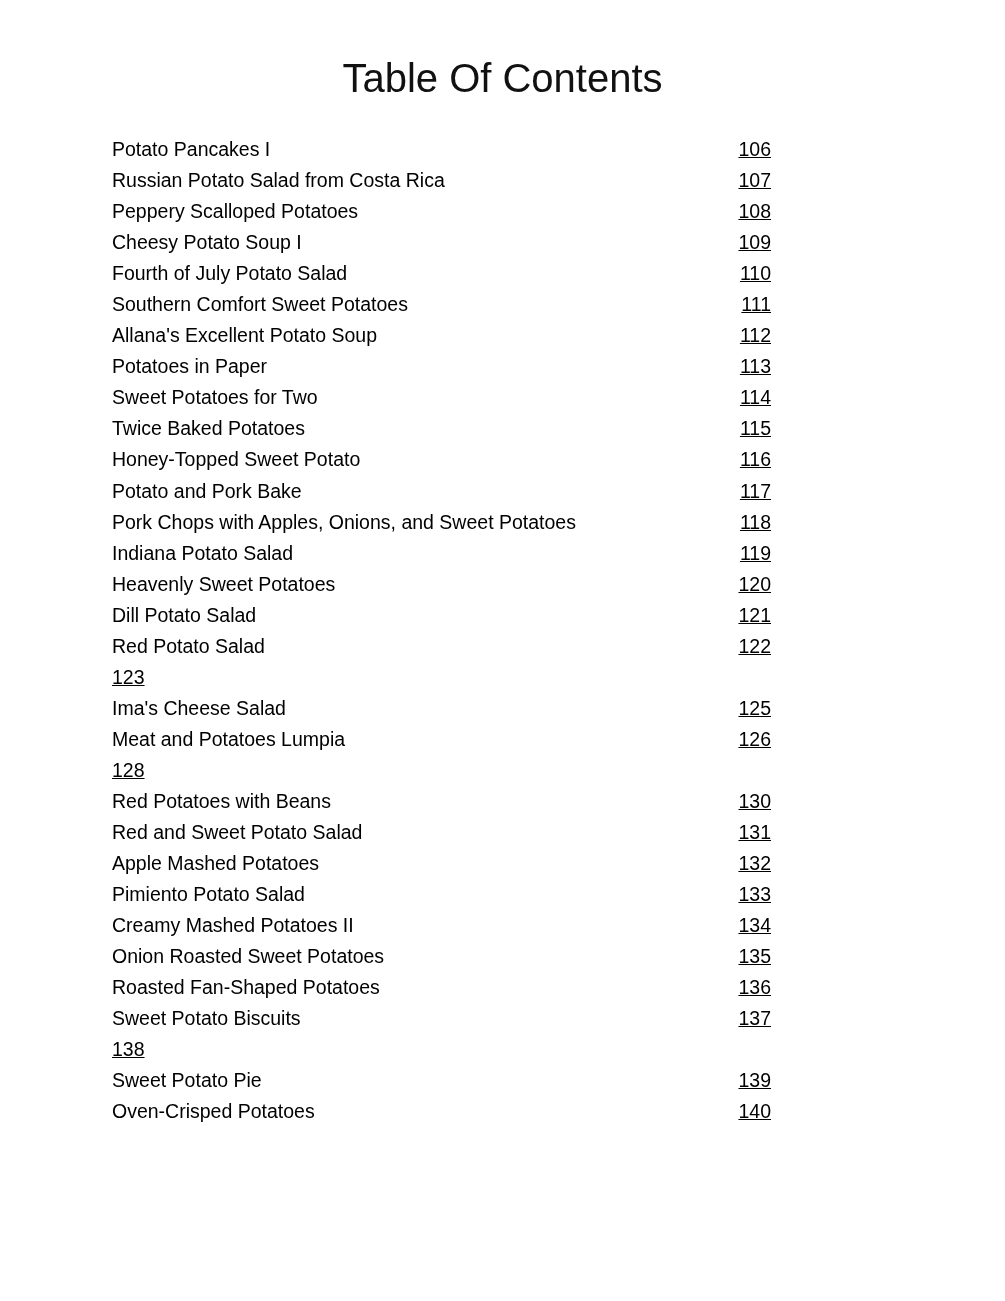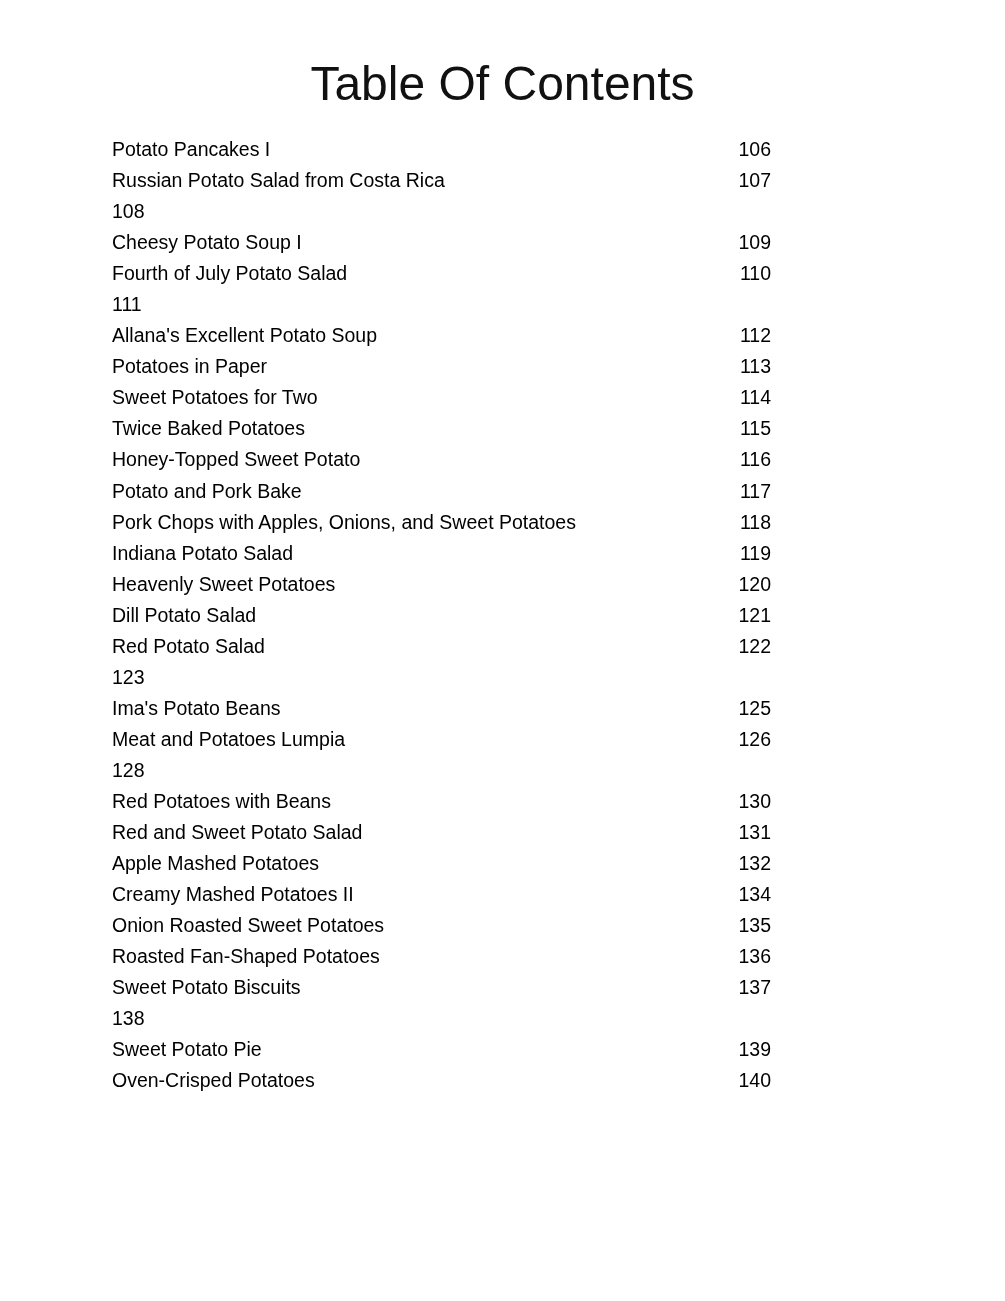--- a/index.html
+++ b/index.html
@@ -16,21 +16,21 @@
     font-family: "Liberation Sans", sans-serif;
     overflow: hidden;
   }
   .doc-title {
     position: absolute;
     top: 56px;
     left: 0;
     width: 100%;
     margin: 0;
     text-align: center;
-    font-size: 48px;
+    font-size: 40px;
     font-weight: 400;
     color: #111111;
   }
   .toc {
     position: absolute;
     left: 112px;
     top: 134px;
     width: 659px;
   }
   .toc-row {
@@ -41,48 +41,51 @@
     font-size: 19.5px;
     line-height: 31.06px;
     white-space: nowrap;
     gap: 14px;
   }
   .toc-row .entry-title {
     text-align: left;
   }
   .toc-row .entry-page {
     text-align: center;
+    text-decoration: underline;
   }
 </style>
 </head>
 <body>
 
 <div class="page">
   <h1 class="doc-title">Table Of Contents</h1>
   <div class="toc" id="toc-list">
       <div class="toc-row">
         <span class="entry-title">Potato Pancakes I</span>
         <span class="entry-page">106</span>
       </div>
       <div class="toc-row">
         <span class="entry-title">Russian Potato Salad from Costa Rica</span>
         <span class="entry-page">107</span>
       </div>
       <div class="toc-row">
+        <span class="entry-title">Peppery Scalloped Potatoes</span>
         <span class="entry-page">108</span>
       </div>
       <div class="toc-row">
         <span class="entry-title">Cheesy Potato Soup I</span>
         <span class="entry-page">109</span>
       </div>
       <div class="toc-row">
         <span class="entry-title">Fourth of July Potato Salad</span>
         <span class="entry-page">110</span>
       </div>
       <div class="toc-row">
+        <span class="entry-title">Southern Comfort Sweet Potatoes</span>
         <span class="entry-page">111</span>
       </div>
       <div class="toc-row">
         <span class="entry-title">Allana's Excellent Potato Soup</span>
         <span class="entry-page">112</span>
       </div>
       <div class="toc-row">
         <span class="entry-title">Potatoes in Paper</span>
         <span class="entry-page">113</span>
       </div>
@@ -119,41 +122,45 @@
         <span class="entry-page">121</span>
       </div>
       <div class="toc-row">
         <span class="entry-title">Red Potato Salad</span>
         <span class="entry-page">122</span>
       </div>
       <div class="toc-row">
         <span class="entry-page">123</span>
       </div>
       <div class="toc-row">
-        <span class="entry-title">Ima's Potato Beans</span>
+        <span class="entry-title">Ima's Cheese Salad</span>
         <span class="entry-page">125</span>
       </div>
       <div class="toc-row">
         <span class="entry-title">Meat and Potatoes Lumpia</span>
         <span class="entry-page">126</span>
       </div>
       <div class="toc-row">
         <span class="entry-page">128</span>
       </div>
       <div class="toc-row">
         <span class="entry-title">Red Potatoes with Beans</span>
         <span class="entry-page">130</span>
       </div>
       <div class="toc-row">
         <span class="entry-title">Red and Sweet Potato Salad</span>
         <span class="entry-page">131</span>
       </div>
       <div class="toc-row">
         <span class="entry-title">Apple Mashed Potatoes</span>
         <span class="entry-page">132</span>
+      </div>
+      <div class="toc-row">
+        <span class="entry-title">Pimiento Potato Salad</span>
+        <span class="entry-page">133</span>
       </div>
       <div class="toc-row">
         <span class="entry-title">Creamy Mashed Potatoes II</span>
         <span class="entry-page">134</span>
       </div>
       <div class="toc-row">
         <span class="entry-title">Onion Roasted Sweet Potatoes</span>
         <span class="entry-page">135</span>
       </div>
       <div class="toc-row">

